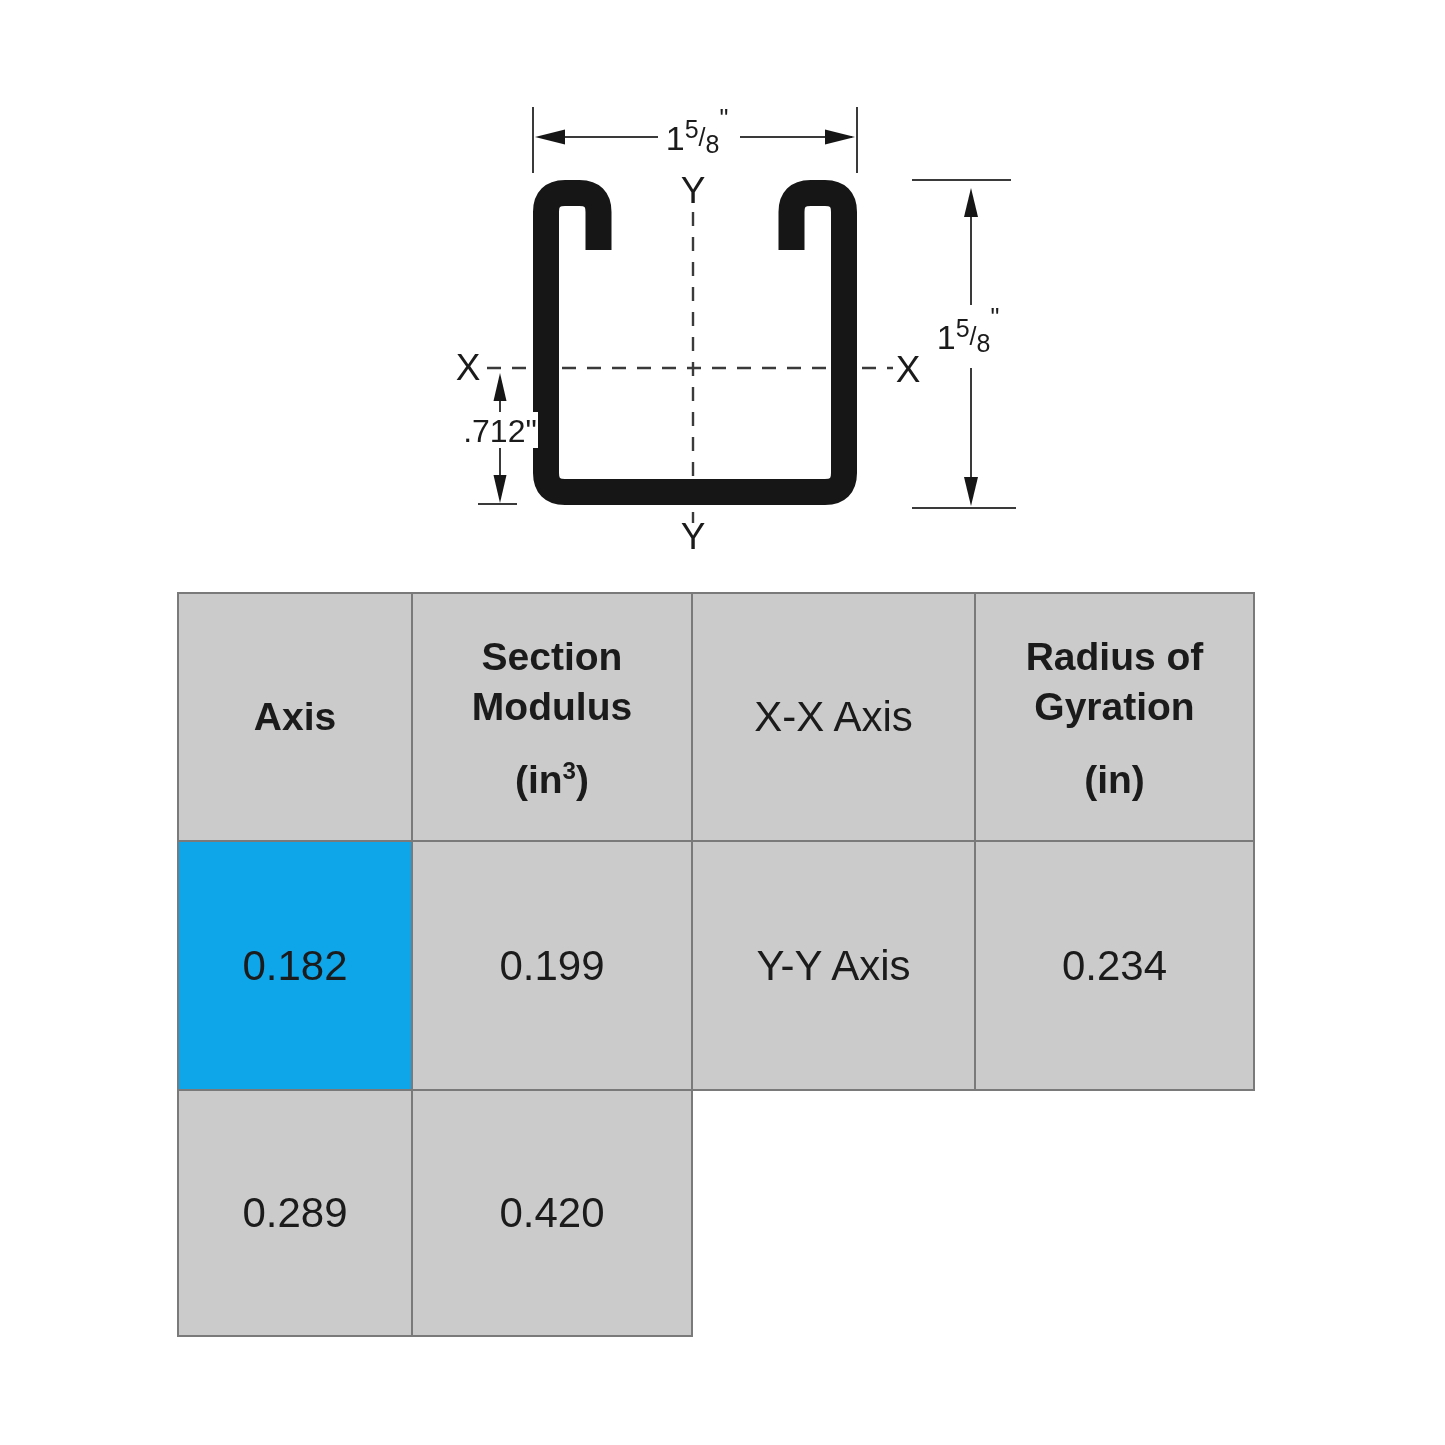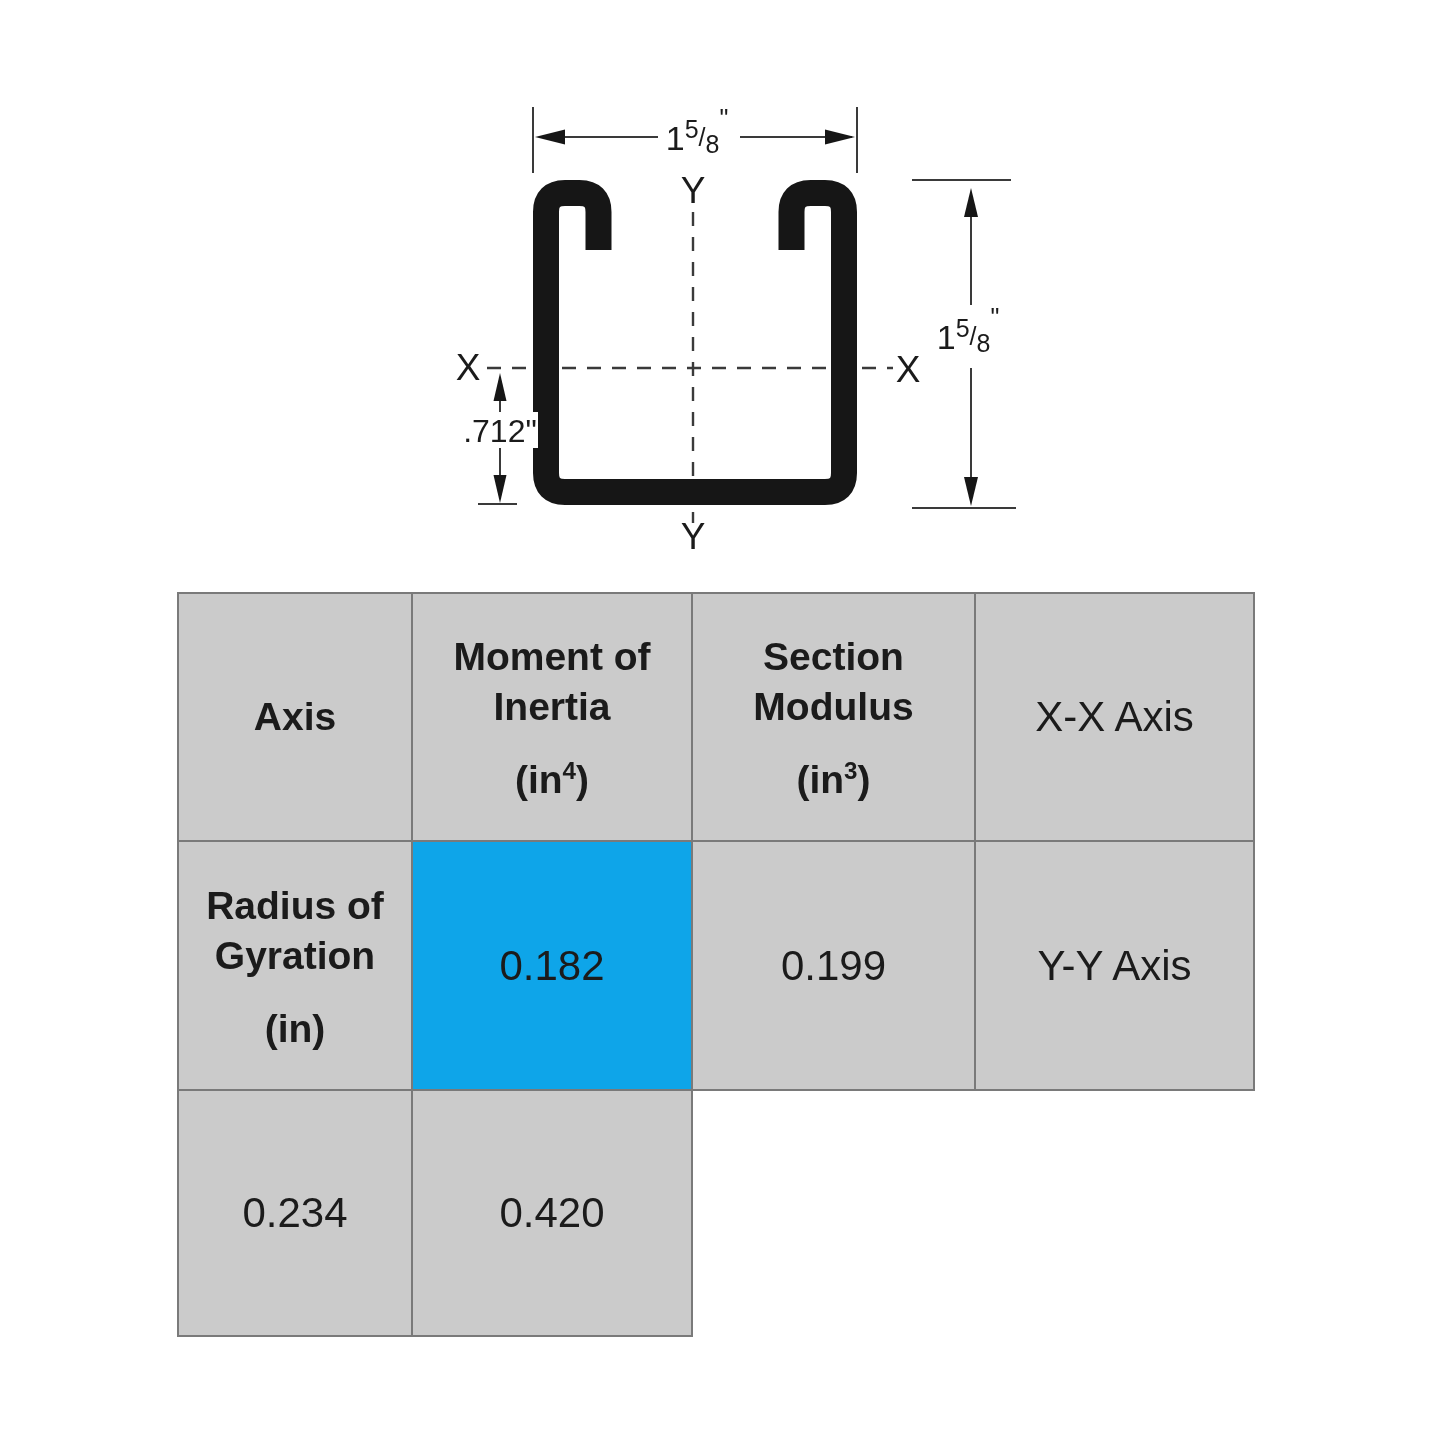--- a/index.html
+++ b/index.html
@@ -102,25 +102,20 @@
     <text class="dlabel axlabel" x="693" y="203" text-anchor="middle">Y</text>
     <text class="dlabel axlabel" x="693" y="549" text-anchor="middle">Y</text>
   </svg>
 
   <div class="tbl">
 
     <div class="cell gray hdr">
       <div class="hline">Axis</div>
     </div>
     <div class="cell gray hdr">
-      <div class="hline">Moment of</div>
-      <div class="hline">Inertia</div>
-      <div class="unit"><span>(in</span><sup>4</sup><span>)</span></div>
-    </div>
-    <div class="cell gray hdr">
       <div class="hline">Section</div>
       <div class="hline">Modulus</div>
       <div class="unit"><span>(in</span><sup>3</sup><span>)</span></div>
     </div>
     <div class="cell gray val">
       <div>X-X Axis</div>
     </div>
 
     <div class="cell gray hdr">
       <div class="hline">Radius of</div>
@@ -134,17 +129,20 @@
       <div>0.199</div>
     </div>
 
     <div class="cell gray val">
       <div>Y-Y Axis</div>
     </div>
     <div class="cell gray val">
       <div>0.234</div>
     </div>
     <div class="cell gray val">
+      <div>0.289</div>
+    </div>
+    <div class="cell gray val">
       <div>0.420</div>
     </div>
 
   </div>
 </div>
 
 </body></html>

